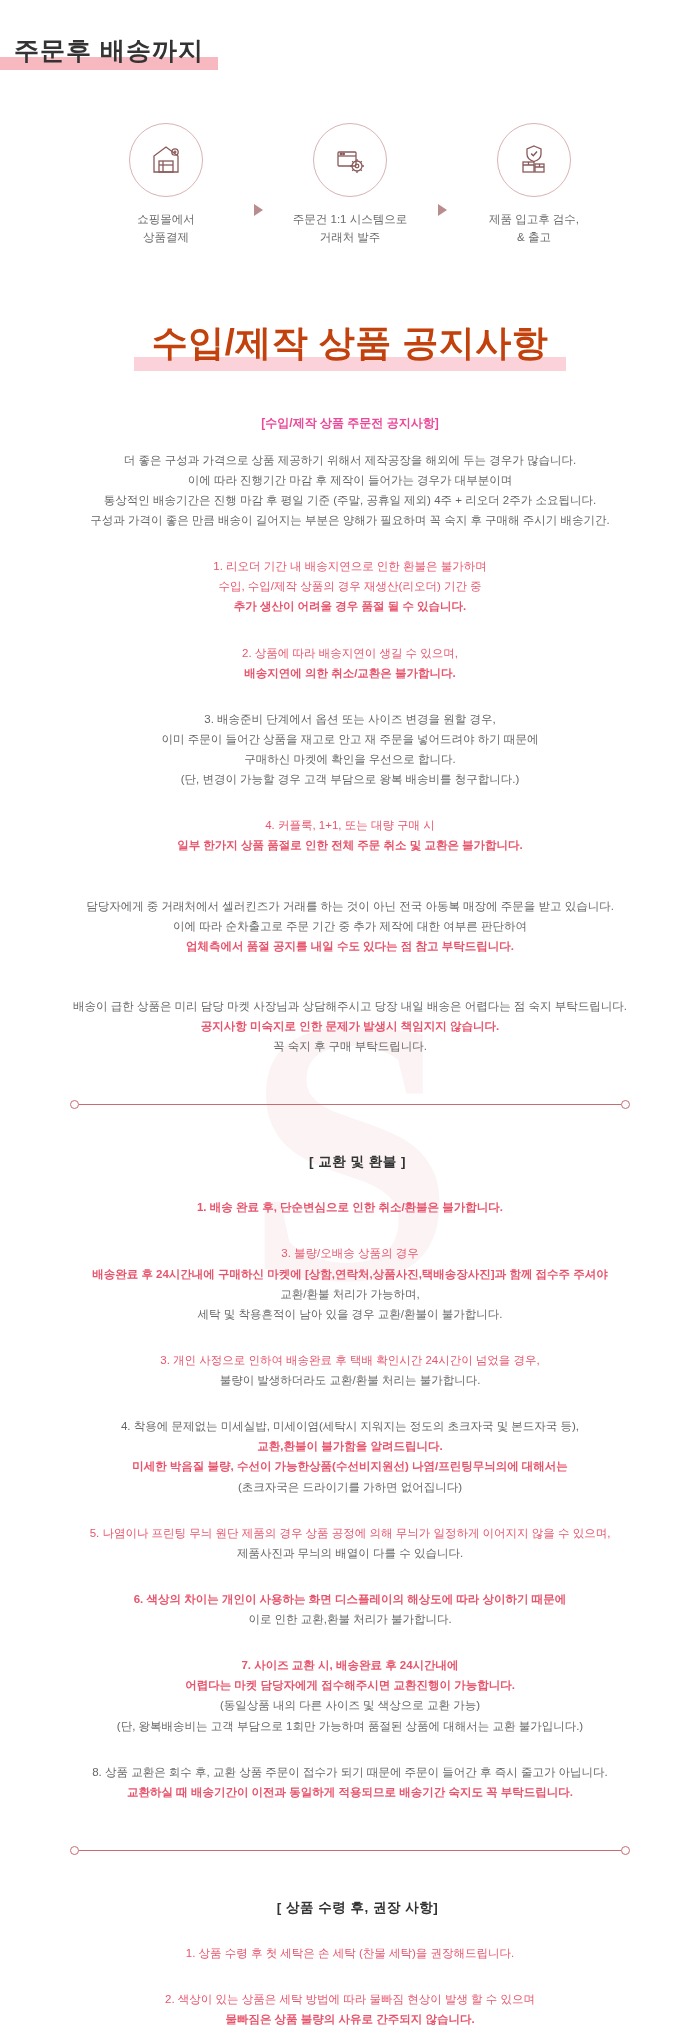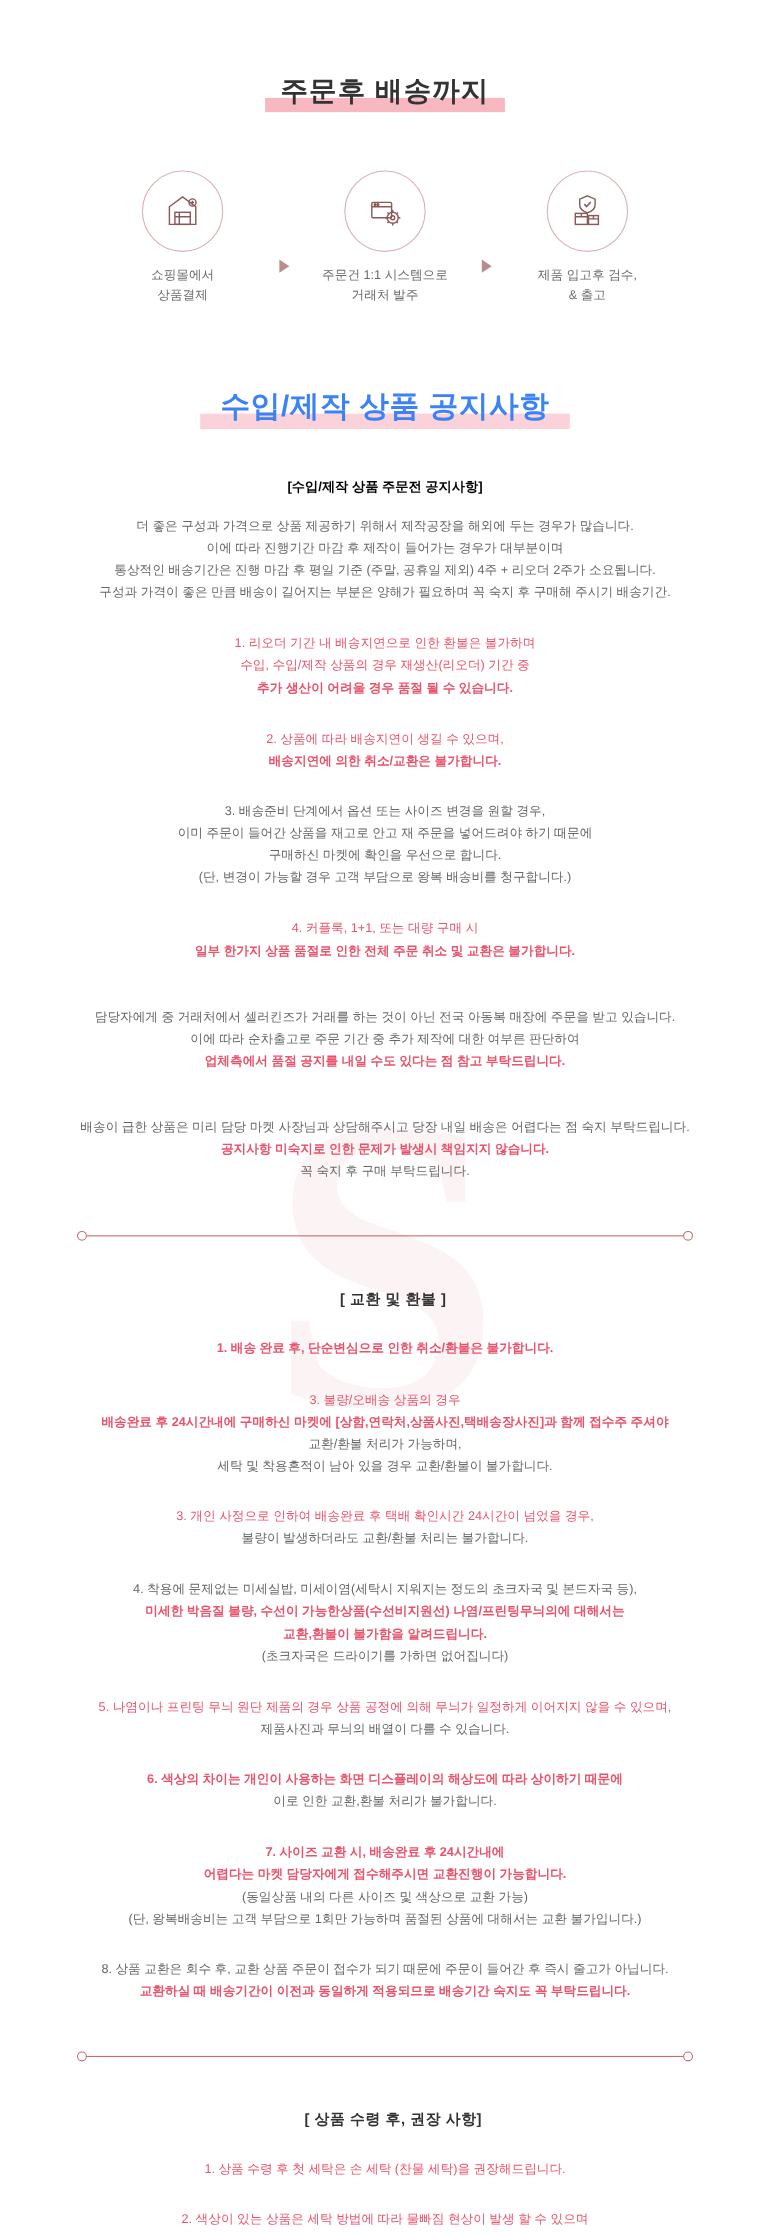--- a/index.html
+++ b/index.html
@@ -31,22 +31,22 @@
     font-family: "Liberation Serif", serif;
     font-weight: bold;
     line-height: 1;
     z-index: 0;
     user-select: none;
   }
   .content { position: relative; z-index: 2; }
 
   
   .banner-wrap {
-    text-align: center;
-    padding-top: 64px;
+    text-align: left;
+    padding-top: 32px;
   }
   .banner-title {
     display: inline-block;
     position: relative;
     font-size: 25px;
     font-weight: bold;
     color: #333333;
     letter-spacing: 1px;
     padding: 2px 14px 4px;
   }
@@ -104,23 +104,23 @@
   }
 
   
   .sec-head-wrap {
     text-align: center;
     margin-top: 70px;
   }
   .sec-head {
     display: inline-block;
     position: relative;
-    font-size: 27px;
-    font-weight: bold;
-    color: #3b82f6;
+    font-size: 36px;
+    font-weight: bold;
+    color: #c2410c;
     padding: 2px 18px 5px;
     letter-spacing: 0.5px;
   }
   .sec-head .hl {
     position: absolute;
     left: 0; right: 0;
     bottom: 2px;
     height: 14px;
     background: #fbd2d9;
     z-index: -1;
@@ -132,21 +132,21 @@
     font-size: 11.5px;
     line-height: 1.75;
     color: #666666;
     padding: 0 40px;
   }
   .block.mt-lg { margin-top: 40px; }
   .block.mt-md { margin-top: 26px; }
   .block.mt-sm { margin-top: 16px; }
   .bold-dark {
     font-weight: bold;
-    color: #000000;
+    color: #ec4899;
     font-size: 12px;
   }
   .pink { color: #e8546c; }
   .pink-b { color: #e8546c; font-weight: bold; }
 
   
   .divider {
     margin: 44px auto;
     width: 560px;
     position: relative;
@@ -324,22 +324,22 @@
       <div>세탁 및 착용흔적이 남아 있을 경우 교환/환불이 불가합니다.</div>
     </div>
 
     <div class="block mt-md">
       <div class="pink">3. 개인 사정으로 인하여 배송완료 후 택배 확인시간 24시간이 넘었을 경우,</div>
       <div>불량이 발생하더라도 교환/환불 처리는 불가합니다.</div>
     </div>
 
     <div class="block mt-md">
       <div>4. 착용에 문제없는 미세실밥, 미세이염(세탁시 지워지는 정도의 초크자국 및 본드자국 등),</div>
+      <div class="pink-b">교환,환불이 불가함을 알려드립니다.</div>
       <div class="pink-b">미세한 박음질 불량, 수선이 가능한상품(수선비지원선) 나염/프린팅무늬의에 대해서는</div>
-      <div class="pink-b">교환,환불이 불가함을 알려드립니다.</div>
       <div>(초크자국은 드라이기를 가하면 없어집니다)</div>
     </div>
 
     <div class="block mt-md">
       <div class="pink">5. 나염이나 프린팅 무늬 원단 제품의 경우 상품 공정에 의해 무늬가 일정하게 이어지지 않을 수 있으며,</div>
       <div>제품사진과 무늬의 배열이 다를 수 있습니다.</div>
     </div>
 
     <div class="block mt-md">
       <div class="pink-b">6. 색상의 차이는 개인이 사용하는 화면 디스플레이의 해상도에 따라 상이하기 때문에</div>

